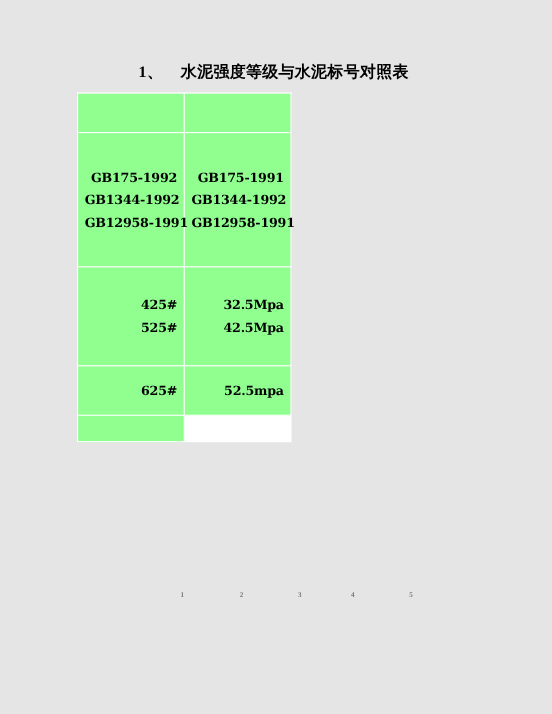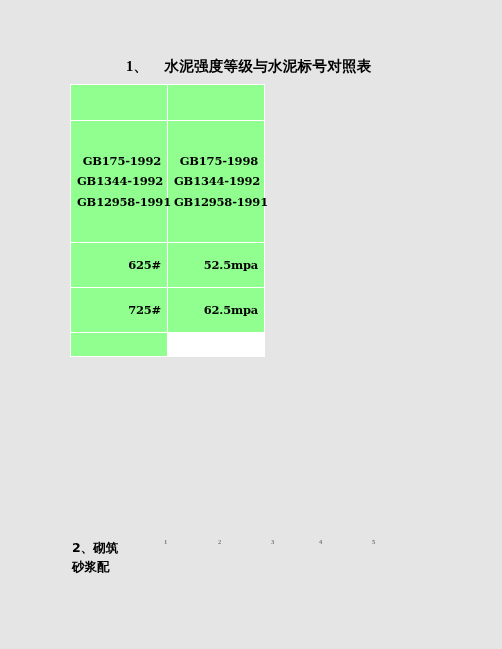--- a/index.html
+++ b/index.html
@@ -140,48 +140,56 @@
       <tr class="r-std">
         <td>
           <div class="cell-lines">
             <span>GB175-1992</span>
             <span>GB1344-1992</span>
             <span>GB12958-1991</span>
           </div>
         </td>
         <td>
           <div class="cell-lines">
-            <span>GB175-1998</span>
+            <span>GB175-1991</span>
             <span>GB1344-1992</span>
             <span>GB12958-1991</span>
           </div>
         </td>
       </tr>
 
 
+      <tr class="r-pair">
+        <td>
+          <div class="cell-lines">
+            <span>425#</span>
+            <span>525#</span>
+          </div>
+        </td>
+        <td>
+          <div class="cell-lines">
+            <span>32.5Mpa</span>
+            <span>42.5Mpa</span>
+          </div>
+        </td>
+      </tr>
 
       <tr class="r-single">
         <td>625#</td>
         <td>52.5mpa</td>
       </tr>
 
-      <tr class="r-single">
-        <td>725#</td>
-        <td>62.5mpa</td>
-      </tr>
 
       <tr class="r-tail">
         <td></td>
         <td class="tail-blank"></td>
       </tr>
     </tbody>
   </table>
 
-  <div class="bottom-heading">2、砌筑
-砂浆配</div>
 
   <div class="marker" style="left:164px;">1</div>
   <div class="marker" style="left:218px;">2</div>
   <div class="marker" style="left:271px;">3</div>
   <div class="marker" style="left:319px;">4</div>
   <div class="marker" style="left:372px;">5</div>
 
 </div>
 
 </body></html>

